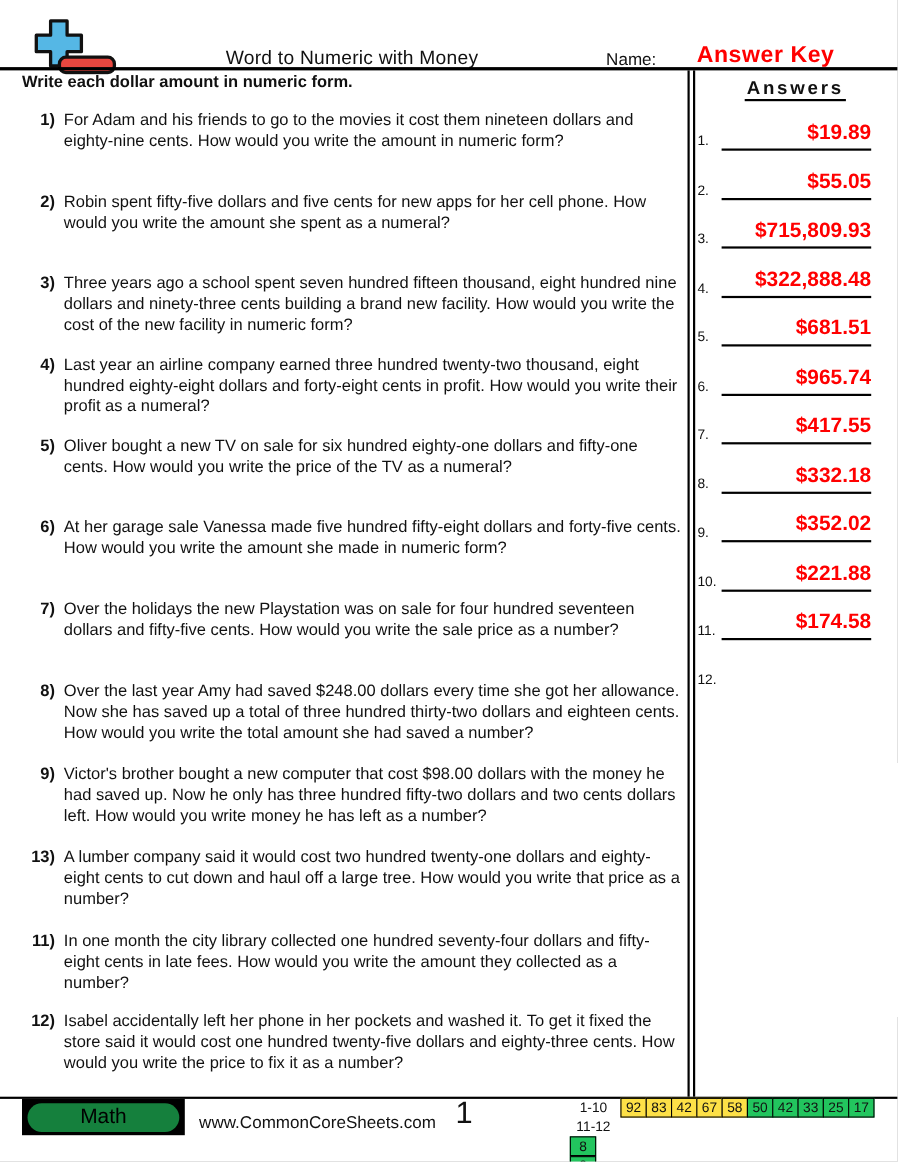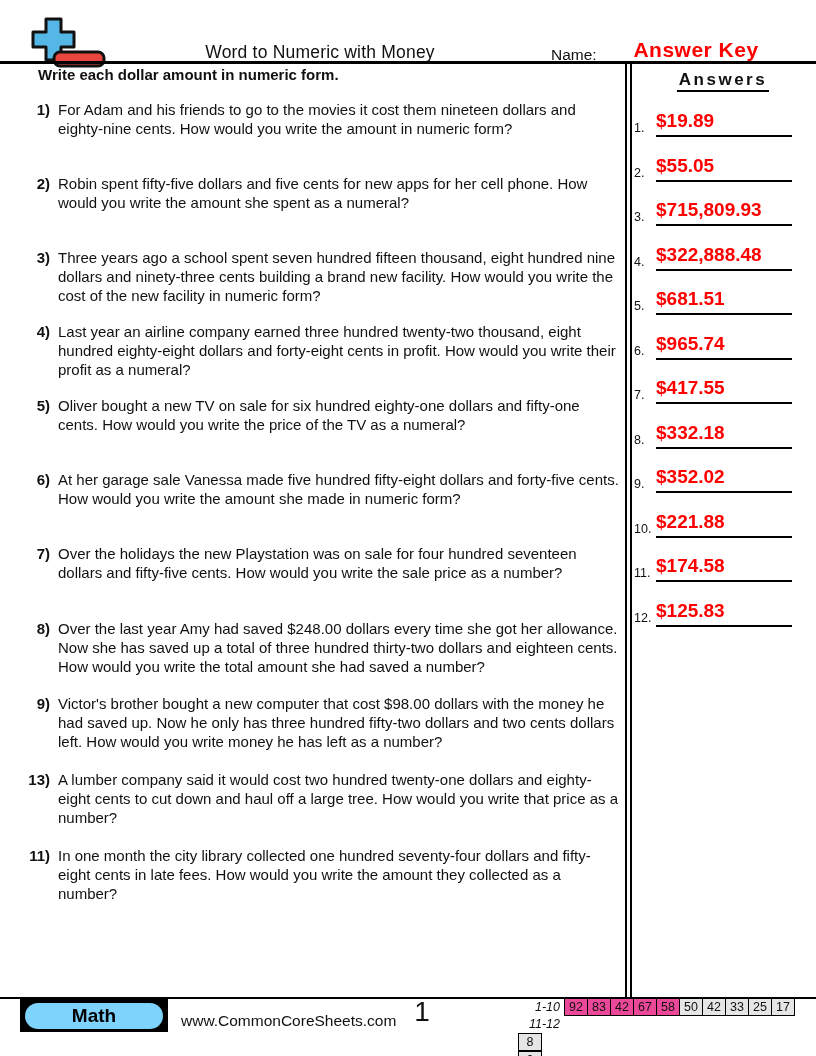--- a/index.html
+++ b/index.html
@@ -19,62 +19,62 @@
     position:absolute; left:616px; top:38px; width:160px; text-align:center;
     font-size:21px; font-weight:bold; color:#ff0000; letter-spacing:0.5px;
   }
   .header-rule { position:absolute; left:0; top:61px; width:816px; height:3px; background:#000; }
   
   .divider {
     position:absolute; left:625px; top:64px; height:933px; width:7px;
     border-left:2px solid #000; border-right:2px solid #000;
   }
   
-  .instruction { position:absolute; left:20px; top:66px; font-size:15px; font-weight:bold;margin-left:18px; }
+  .instruction { position:absolute; left:20px; top:66px; font-size:15px; font-weight:bold; }
   .question { position:absolute; left:20px; width:602px; display:flex; }
   .qnum { width:38px; text-align:right; padding-right:8px; font-weight:bold;
           font-size:15px; line-height:19px; flex:none; }
   .qtext { flex:1; font-size:15px; line-height:19px; }
   
   .answers-heading { position:absolute; left:650px; top:70px; width:146px; text-align:center; }
   .answers-heading span {
     font-size:17px; font-weight:bold; letter-spacing:2.5px;
     border-bottom:2.5px solid #000; padding:0 2px 1px 2px;
   }
   .answer-row { position:absolute; left:630px; width:186px; height:32px; }
   .anum { position:absolute; left:4px; bottom:2px; font-size:12.5px; }
   .aval {
     position:absolute; left:26px; bottom:0; width:136px;
-    border-bottom:2px solid #000; text-align:left;
+    border-bottom:2px solid #000; text-align:right;
     font-size:19px; font-weight:bold; color:#ff0000; padding-bottom:3px;
     white-space:nowrap;
   }
   
   .footer-rule { position:absolute; left:0; top:997px; width:816px; height:2px; background:#000; }
   .math-box {
     position:absolute; left:20px; top:999px; width:148px; height:33px;
     background:#000; display:flex; align-items:center; justify-content:center;
   }
   .math-pill {
-    width:138px; height:26px; background:#7dd3fc; border-radius:14px;
+    width:138px; height:26px; background:#15803d; border-radius:14px;
     display:flex; align-items:center; justify-content:center;
-    font-size:19px; font-weight:bold; color:#000;
+    font-size:19px; font-weight:normal; color:#000;
   }
   .website { position:absolute; left:181px; top:1012px; font-size:15.5px;text-align:center; }
   .page-num { position:absolute; left:398px; top:996px; width:48px; text-align:center; font-size:28px; }
   .score-table { position:absolute; left:519px; top:998px; }
   .score-row { display:flex; }
   .score-row + .score-row { margin-top:-1px;flex-direction:column; }
-  .score-label { width:46px; text-align:right; padding-right:5px;
-                 font-size:12.5px; line-height:18px; flex:none;font-style:italic; }
+  .score-label { width:46px; text-align:center; padding-right:5px;
+                 font-size:12.5px; line-height:18px; flex:none; }
   .score-cell {
     width:24px; height:18px; border:1px solid #000; margin-left:-1px;
-    font-size:12.5px; line-height:16px; text-align:center; background:#ec4899; flex:none;
-  }
-  .score-cell.hl { background:#e5e5e5; }
+    font-size:12.5px; line-height:16px; text-align:center; background:#fde047; flex:none;
+  }
+  .score-cell.hl { background:#22c55e; }
 </style>
 </head>
 <body>
 
 <div class="page">
 
   <div class="logo">
     <svg width="88" height="52" viewBox="0 0 88 52">
       <path d="M24,3 h15 v13 h13 v15 h-13 v13 h-15 v-13 h-13 v-15 h13 z" fill="#55b7e5" stroke="#111" stroke-width="3" stroke-linejoin="round"></path>
       <rect x="32" y="36" width="50" height="14" rx="6" fill="#e8473f" stroke="#111" stroke-width="3"></rect>
@@ -126,20 +126,24 @@
     <div class="qtext">Victor's brother bought a new computer that cost $98.00 dollars with the money he had saved up. Now he only has three hundred fifty-two dollars and two cents dollars left. How would you write money he has left as a number?</div>
   </div>
   <div class="question" style="top:770px">
     <div class="qnum">13)</div>
     <div class="qtext">A lumber company said it would cost two hundred twenty-one dollars and eighty-eight cents to cut down and haul off a large tree. How would you write that price as a number?</div>
   </div>
   <div class="question" style="top:846px">
     <div class="qnum">11)</div>
     <div class="qtext">In one month the city library collected one hundred seventy-four dollars and fifty-eight cents in late fees. How would you write the amount they collected as a number?</div>
   </div>
+  <div class="question" style="top:919px">
+    <div class="qnum">12)</div>
+    <div class="qtext">Isabel accidentally left her phone in her pockets and washed it. To get it fixed the store said it would cost one hundred twenty-five dollars and eighty-three cents. How would you write the price to fix it as a number?</div>
+  </div>
 
   <div class="answers-heading">
     <span>Answers</span>
   </div>
 
   <div class="answer-row" style="top:105px">
     <span class="anum">1.</span>
     <div class="aval">$19.89</div>
   </div>
   <div class="answer-row" style="top:150px">
@@ -177,21 +181,20 @@
   <div class="answer-row" style="top:506px">
     <span class="anum">10.</span>
     <div class="aval">$221.88</div>
   </div>
   <div class="answer-row" style="top:550px">
     <span class="anum">11.</span>
     <div class="aval">$174.58</div>
   </div>
   <div class="answer-row" style="top:595px">
     <span class="anum">12.</span>
-    <div class="aval">$125.83</div>
   </div>
 
   <div class="footer-rule"></div>
   <div class="math-box">
     <div class="math-pill">Math</div>
   </div>
   <div class="website">www.CommonCoreSheets.com</div>
   <div class="page-num">1</div>
 
   <div class="score-table">

